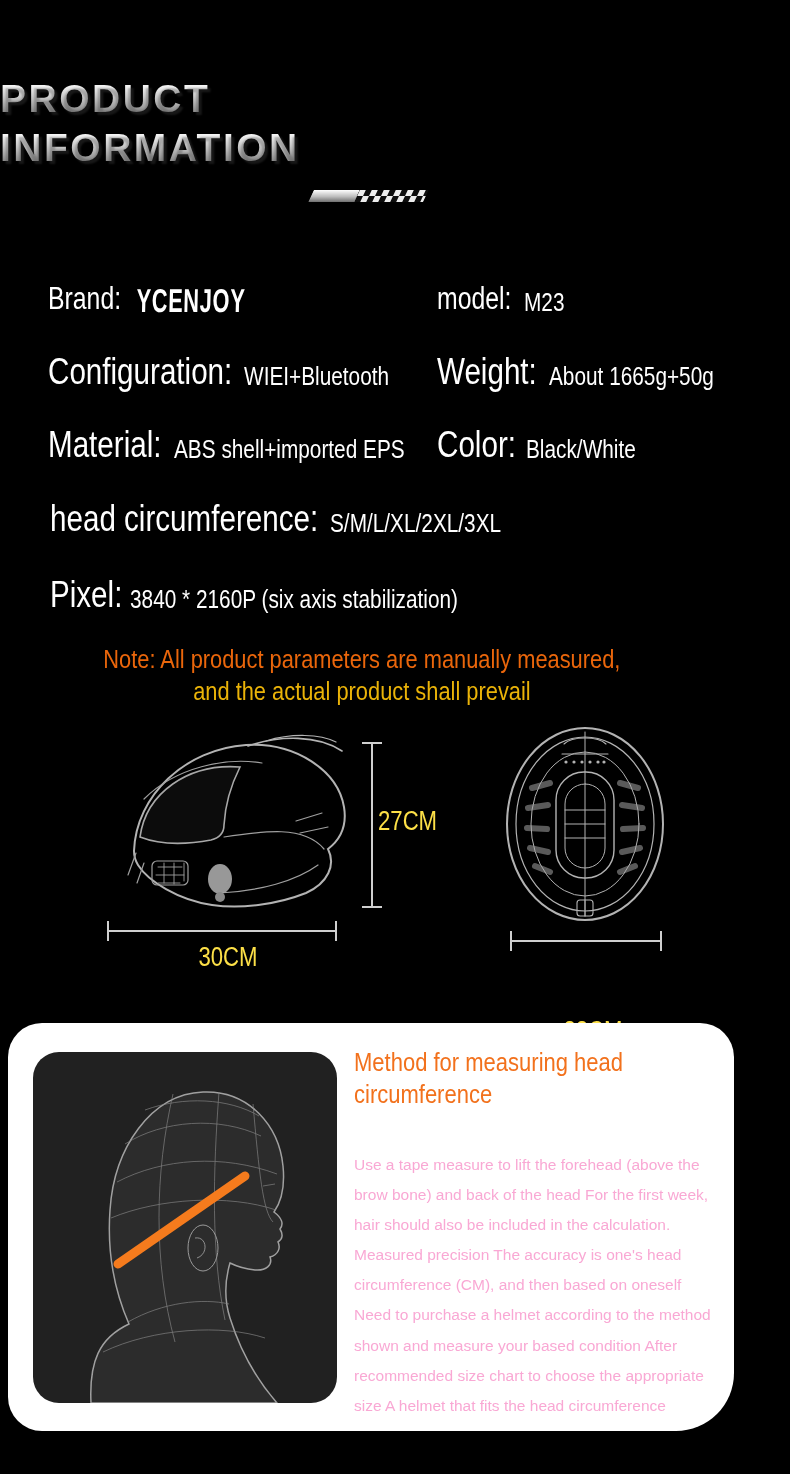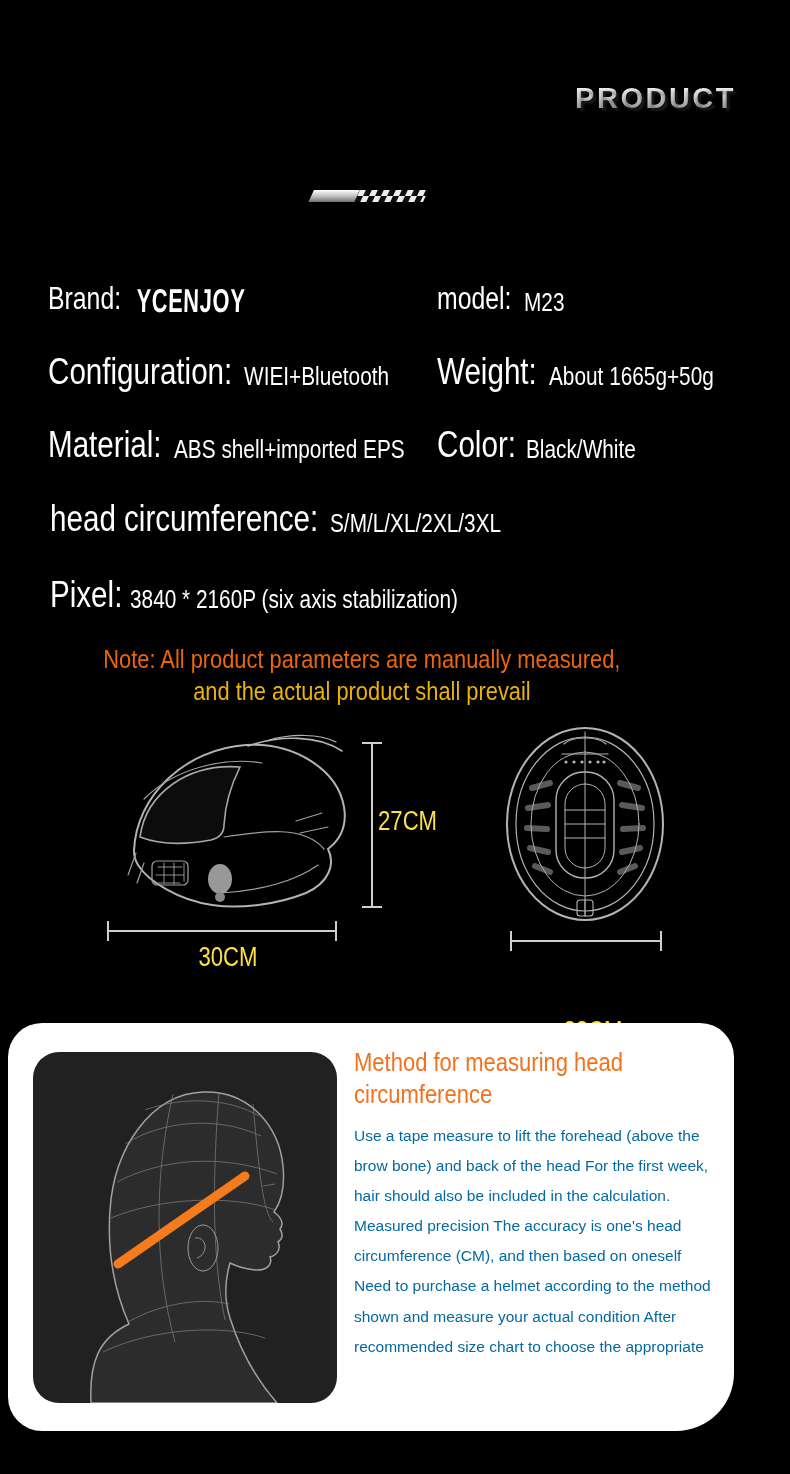--- a/index.html
+++ b/index.html
@@ -1,21 +1,21 @@
 <!DOCTYPE html>
 <html><head>
 <meta charset="utf-8">
 <style>
   html,body{margin:0;padding:0;background:#000;}
   .page{position:relative;width:790px;height:1474px;background:#000;overflow:hidden;
         font-family:"Liberation Sans",sans-serif;}
 
   
-  .hero-title{position:absolute;left:0;top:74px;width:736px;text-align:right;
-    font-weight:bold;font-size:29px;line-height:49px;letter-spacing:2.5px;}
+  .hero-title{position:absolute;left:0;top:74px;width:736px;text-align:left;
+    font-weight:bold;font-size:39px;line-height:49px;letter-spacing:2.5px;}
   .grad-text{color:#d9d9d9;}
   @supports ((-webkit-background-clip:text) or (background-clip:text)){
     .grad-text{background:linear-gradient(180deg,#ffffff 18%,#cfcfcf 45%,#8a8a8a 78%,#6e6e6e 100%);
       -webkit-background-clip:text;background-clip:text;color:transparent;
       text-shadow:3px 3px 2px rgba(70,70,70,0.35);}
   }
 
   
   .flag{position:absolute;left:311px;top:190px;width:115px;height:12px;
     transform:skewX(-25deg);display:flex;overflow:hidden;}
@@ -45,30 +45,31 @@
   svg{display:block;}
 
   
   .card{position:absolute;left:8px;top:1023px;width:726px;height:408px;background:#ffffff;
     border-radius:34px 34px 58px 34px;}
   .head-box{position:absolute;left:25px;top:29px;width:304px;height:351px;background:#212121;
     border-radius:26px;overflow:hidden;}
   .card-title{position:absolute;left:354px;top:1048px;width:372px;line-height:29px;
     font-weight:normal;}
   .card-title div span{display:inline-block;font-size:25px;transform:scaleX(0.88);transform-origin:0 50%;white-space:nowrap;}
-  .card-body{position:absolute;left:354px;top:1121px;width:378px;color:#0369a1;}
+  .card-body{position:absolute;left:354px;top:1150px;width:378px;color:#f9a8d4;}
   .card-body div{font-size:15.5px;line-height:30.1px;white-space:nowrap;}
 </style>
 </head>
 <body>
 
 <div class="page">
 
   <div class="hero-title">
     <div class="grad-text">PRODUCT</div>
+    <div class="grad-text">INFORMATION</div>
   </div>
   <div class="flag">
     <div class="flag-grad"></div>
     <div class="flag-checker"></div>
   </div>
 
   <span class="spec-label small" style="left:48px;top:283px;">Brand:</span>
   <span class="brand-logo" style="left:137px;top:284px;">YCENJOY</span>
   <span class="spec-label small" style="left:437px;top:283px;">model:</span>
   <span class="spec-value" style="left:524px;top:289px;">M23</span>
@@ -210,17 +211,18 @@
     <div><span>circumference</span></div>
   </div>
 
   <div class="card-body">
     <div>Use a tape measure to lift the forehead (above the</div>
     <div>brow bone) and back of the head For the first week,</div>
     <div>hair should also be included in the calculation.</div>
     <div>Measured precision The accuracy is one's head</div>
     <div>circumference (CM), and then based on oneself</div>
     <div>Need to purchase a helmet according to the method</div>
-    <div>shown and measure your actual condition After</div>
+    <div>shown and measure your based condition After</div>
     <div>recommended size chart to choose the appropriate</div>
+    <div>size A helmet that fits the head circumference</div>
   </div>
 
 </div>
 
 </body></html>

